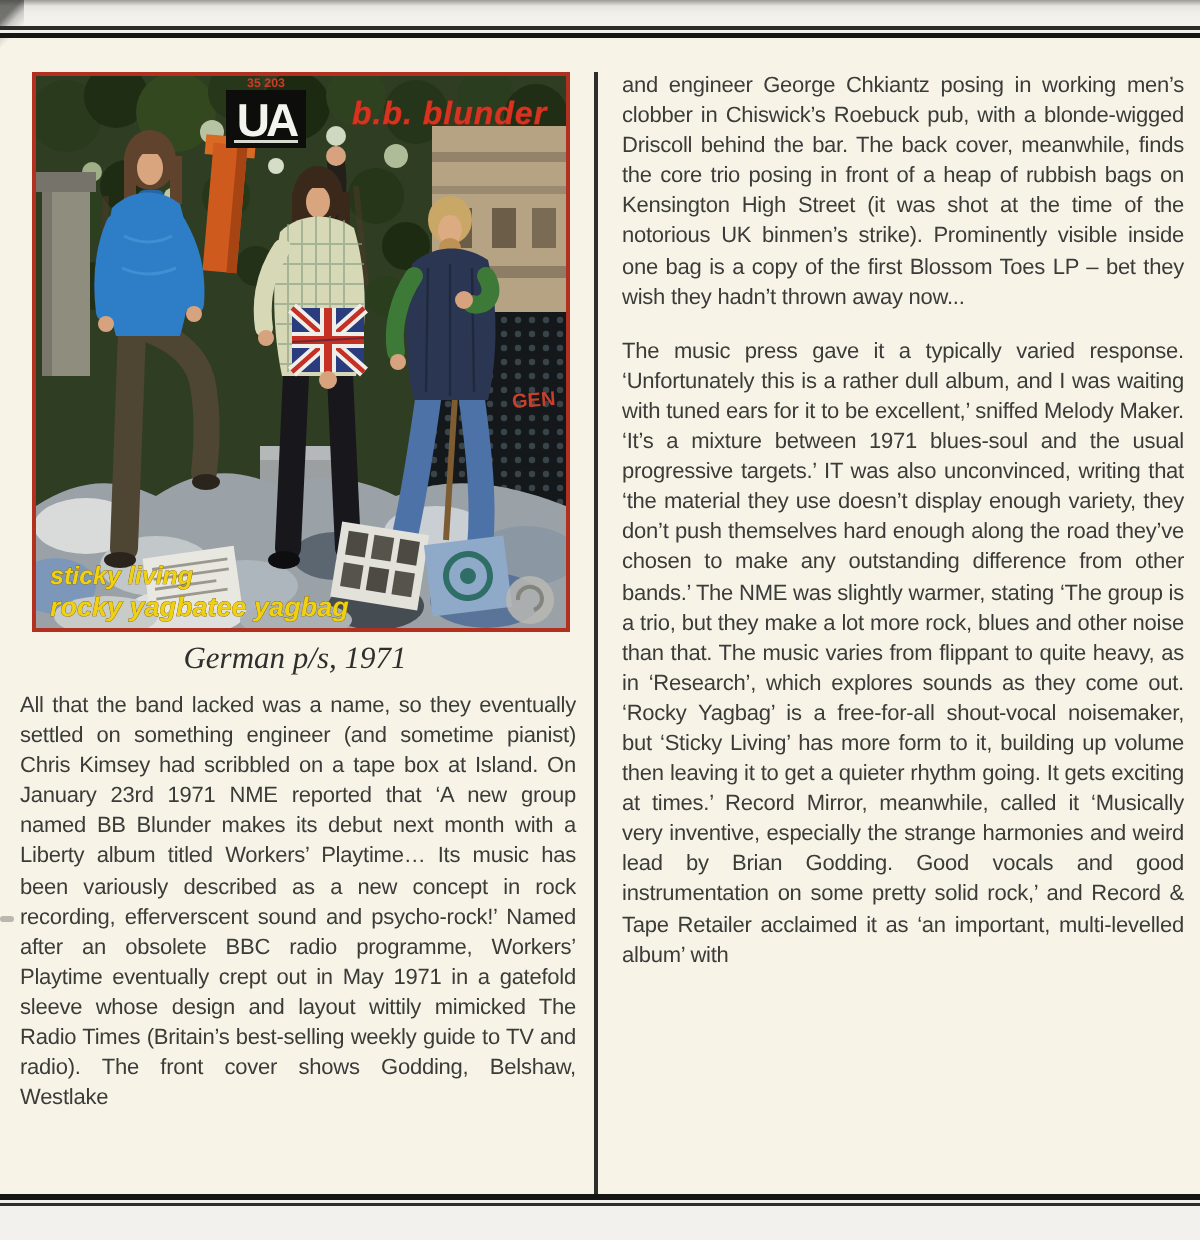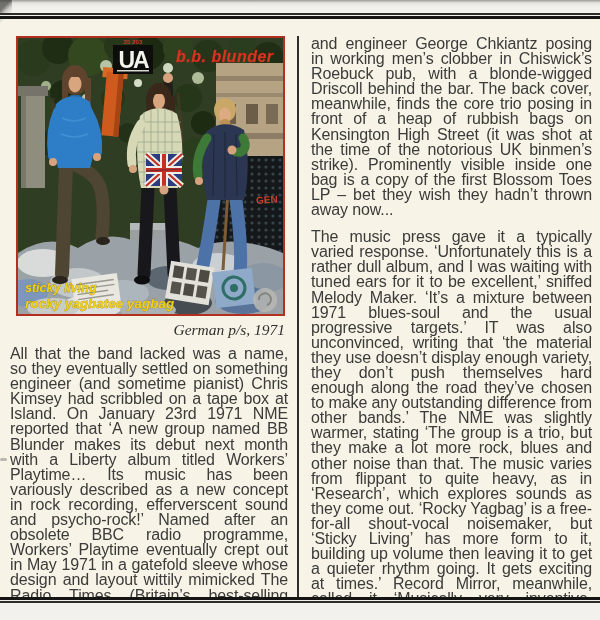--- a/index.html
+++ b/index.html
@@ -21,25 +21,25 @@
   .divider{position:absolute;left:297px;top:36px;width:1.6px;height:561px;background:#2e2e2c;}
   .mark-left{position:absolute;left:0;top:458px;width:7px;height:3px;background:#b9b7ae;border-radius:2px;}
 
   .col-left{position:absolute;left:10px;top:36px;width:278px;}
   .col-right{position:absolute;left:311px;top:36px;width:281px;}
 
   .album-wrap{box-sizing:border-box;width:269px;height:280px;margin-left:6px;
     border:2px solid #b23020;background:#28341a;position:relative;}
   .album-wrap svg{display:block;width:100%;height:100%;}
 
-  .caption{width:275px;text-align:right;margin:5px 0 7px;
+  .caption{width:275px;text-align:center;margin:5px 0 7px;
     font-family:"Liberation Serif",serif;font-style:italic;
     font-size:15.5px;color:#2f2f2d;}
 
-  .para{margin:0 0 12px;font-size:16px;line-height:15.1px;text-align:justify;
+  .para{margin:0 0 12px;font-size:11px;line-height:15.1px;text-align:justify;
     color:#3b3b39;letter-spacing:-0.12px;}
   .para:last-child{margin-bottom:0;}
   .ital{}
 </style>
 </head>
 <body>
 
 <div class="page">
 
   <div class="top-band"></div>

